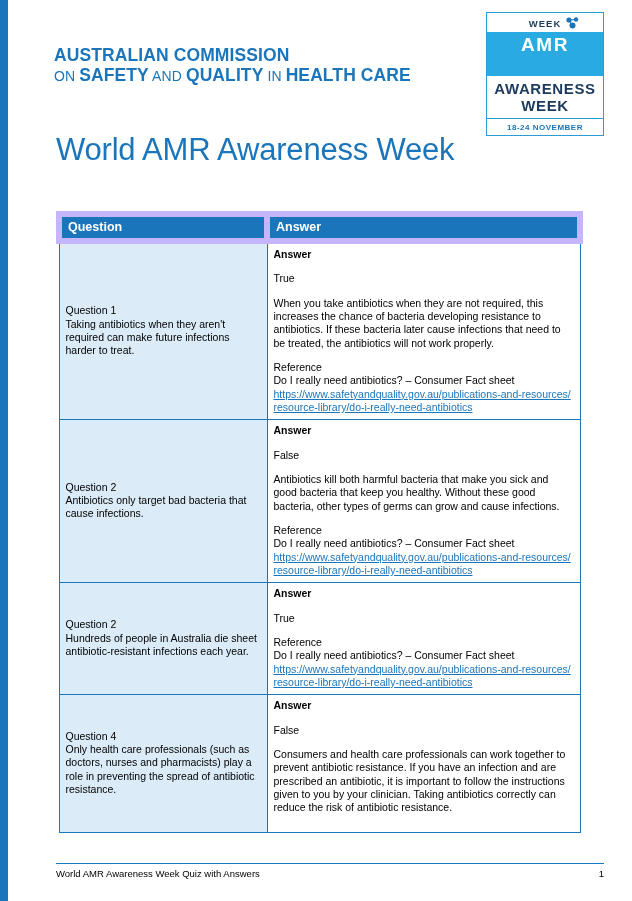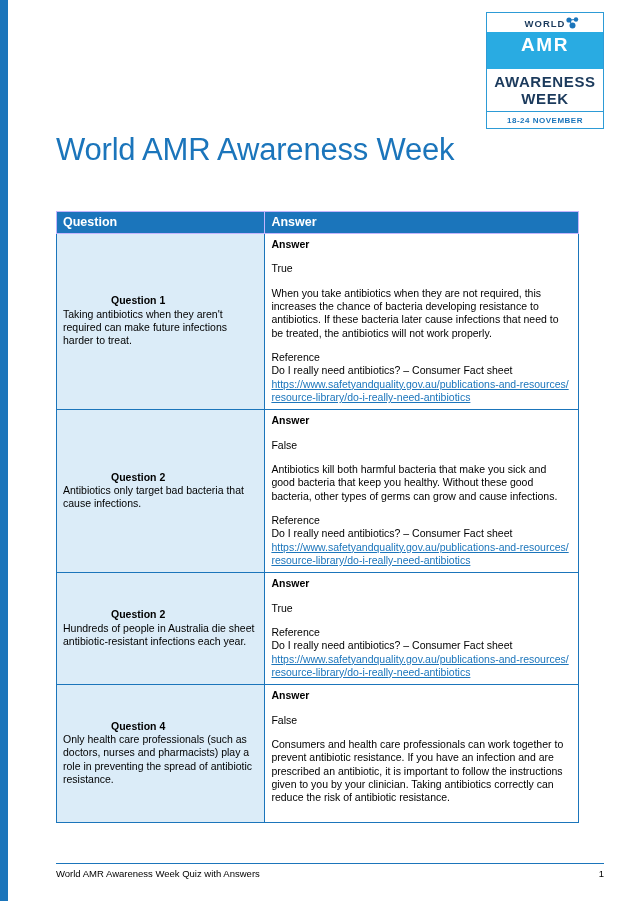--- a/index.html
+++ b/index.html
@@ -73,21 +73,21 @@
     position: absolute;
     right: 22px;
     top: 4px;
   }
   .amr-main {
     background: #29abe2;
     color: #ffffff;
     font-size: 19px;
     font-weight: bold;
     letter-spacing: 1.5px;
-    padding: 2px 0 13px 0;
+    padding: 2px 0 20px 0;
   }
   .amr-week {
     font-size: 15px;
     font-weight: bold;
     color: #1b3a5c;
     letter-spacing: 0.6px;
     padding: 4px 0 4px 0;
     border-bottom: 1.2px solid #2d9bd6;
   }
   .amr-dates {
@@ -124,44 +124,43 @@
     border-collapse: collapse;
     table-layout: fixed;
   }
   .quiz-table th {
     background: #1b75bb;
     color: #ffffff;
     font-size: 12.5px;
     font-weight: bold;
     text-align: left;
     padding: 3px 6px 4px 6px;
-    border: 1px solid #c4b5fd;
+    border: 6px solid #c4b5fd;
   }
   .quiz-table td {
     border: 1px solid #1b75bb;
     vertical-align: middle;
     padding: 4px 6px 5px 6px;
     font-size: 10.5px;
     line-height: 1.27;
     color: #000000;
   }
   .col-q { width: 208px; }
   .col-a { width: 313px; }
   td.q-cell {
     background: #dbecf8;
     vertical-align: middle;
   }
   td.a-cell {
     background: #ffffff;
     vertical-align: top;
   }
   .q-num {
-    font-weight: bold;
+    font-weight: normal;
     display: block;
-    margin-left: 48px;
   }
   .a-label {
     font-weight: bold;
     display: block;
   }
   .blk {
     margin: 0 0 11px 0;
   }
   .blk:last-child { margin-bottom: 12px; }
   .link {
@@ -183,24 +182,28 @@
     justify-content: space-between;
     margin-top: 16px;
   }
 </style>
 </head>
 <body>
 
 <div class="page">
 
   <div class="header">
+    <div class="commission-logo">
+      <div class="cl-line1">AUSTRALIAN COMMISSION</div>
+      <div class="cl-line2"><span class="small">ON </span><span class="bold">SAFETY</span><span class="small"> AND </span><span class="bold">QUALITY</span><span class="small"> IN </span><span class="bold">HEALTH CARE</span></div>
+    </div>
 
     <div class="amr-badge">
       <div class="amr-world">
-        <span>WORLD</span>
+        <span>WEEK</span>
         <span class="amr-molecule">
           <svg width="16" height="12" viewBox="0 0 16 12">
             <circle cx="4" cy="3" r="2.6" fill="#1b75bb"></circle>
             <circle cx="11" cy="2.5" r="2.2" fill="#1b75bb"></circle>
             <circle cx="7.5" cy="8.5" r="3" fill="#1b75bb"></circle>
             <line x1="4" y1="3" x2="11" y2="2.5" stroke="#1b75bb" stroke-width="1"></line>
             <line x1="4" y1="3" x2="7.5" y2="8.5" stroke="#1b75bb" stroke-width="1"></line>
           </svg>
         </span>
       </div>

